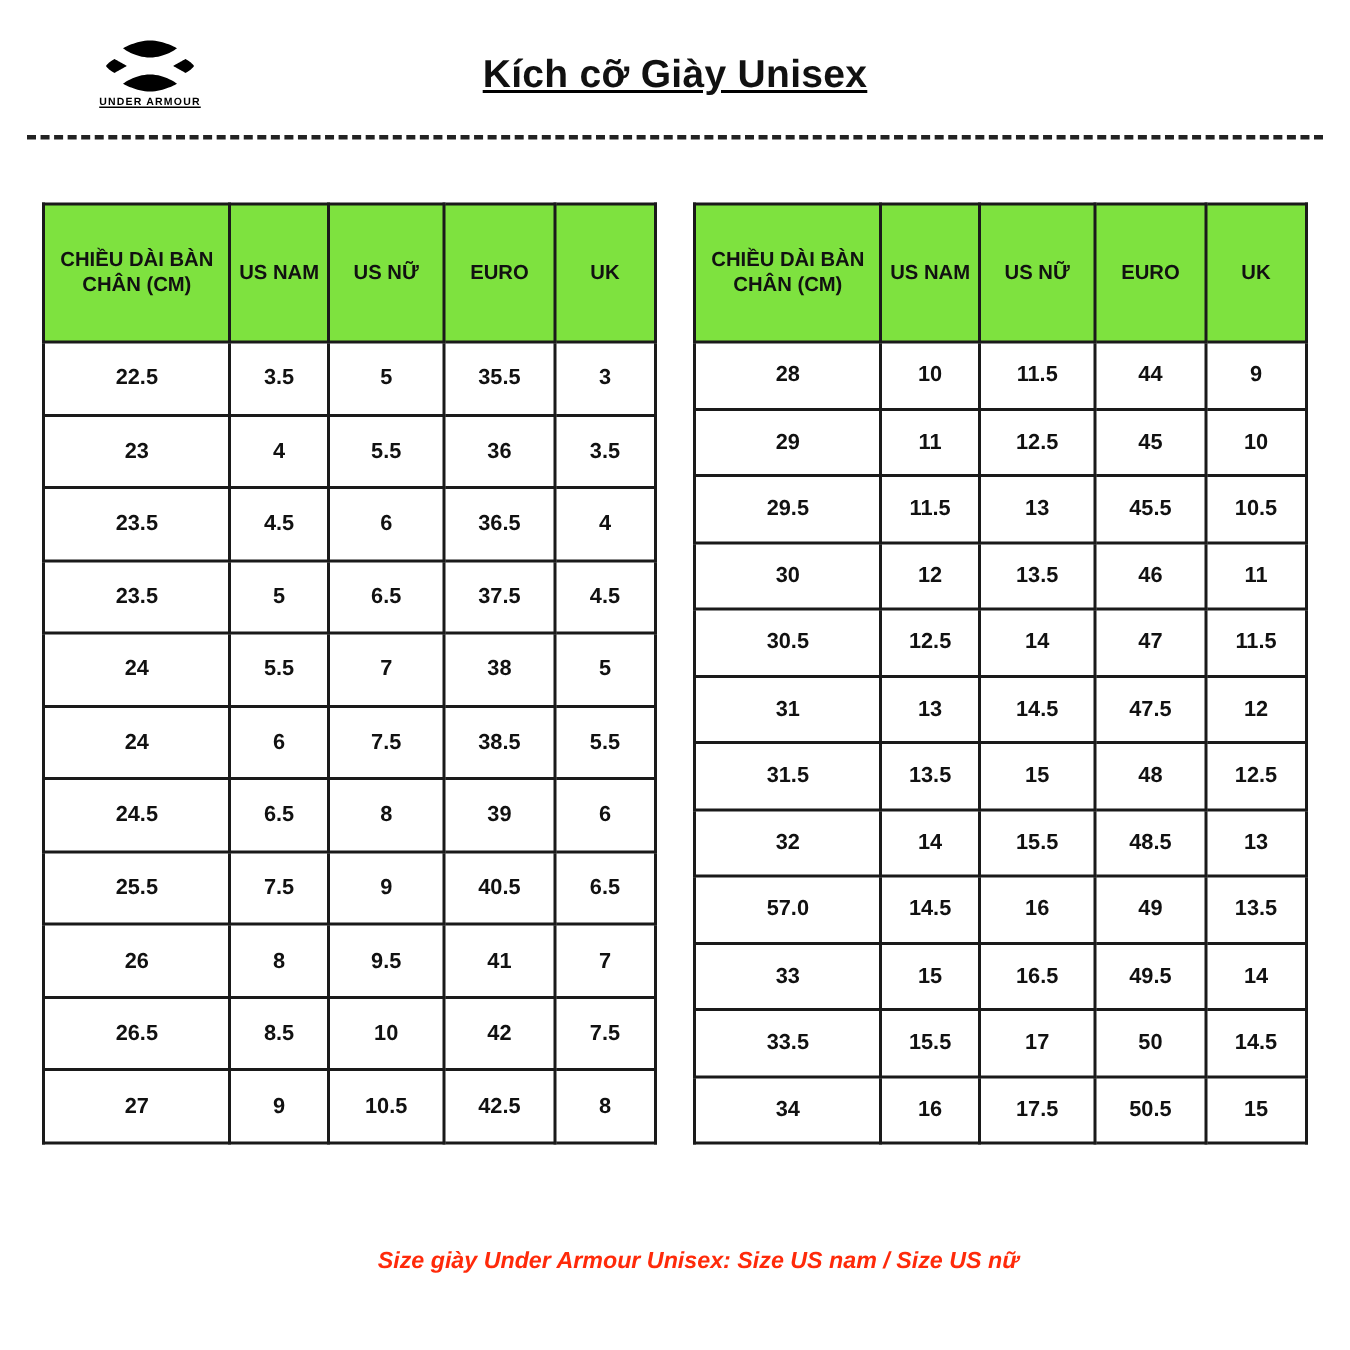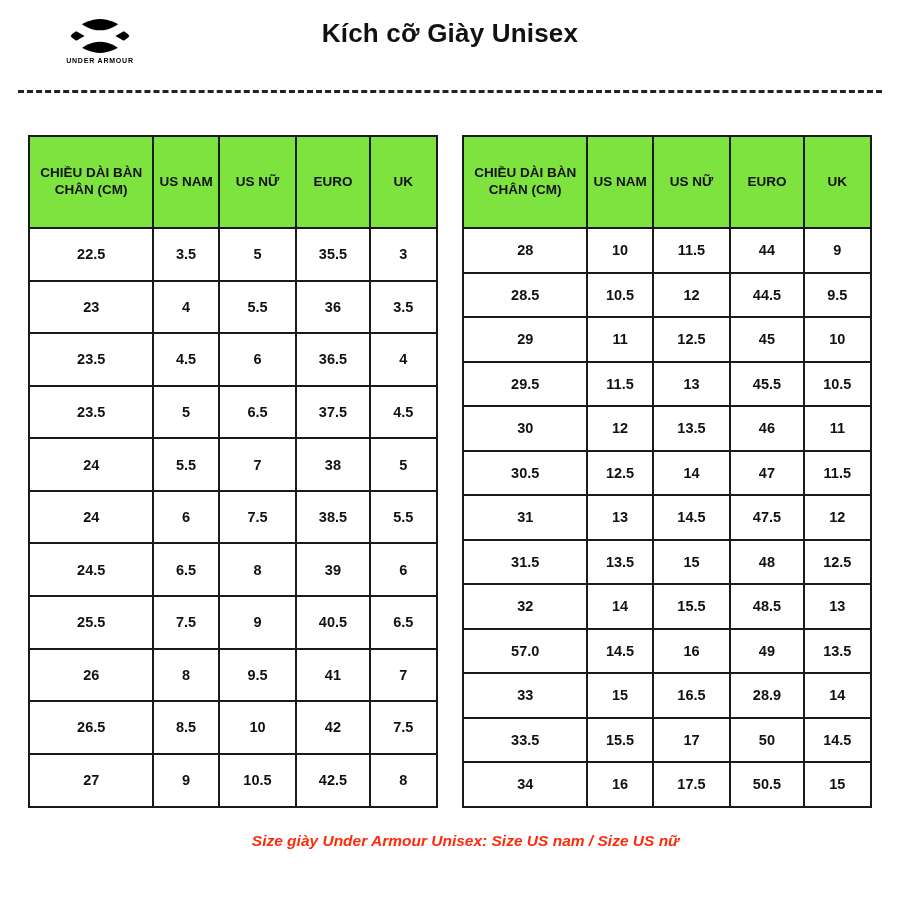--- a/index.html
+++ b/index.html
@@ -17,23 +17,24 @@
   }
   .page {
     width: 900px;
     height: 900px;
     position: relative;
     padding: 0;
   }
   
   .header {
     display: flex;
-    align-items: flex-start;
+    align-items: center;
     padding: 18px 40px 0 40px;
     height: 80px;
+    text-decoration: underline;
   }
   .logo-wrap {
     width: 120px;
     display: flex;
     flex-direction: column;
     align-items: center;
     justify-content: center;
   }
   .logo-mark {
     width: 62px;
@@ -250,27 +251,20 @@
       </thead>
       <tbody>
         <tr>
             <td>28</td>
             <td>10</td>
             <td>11.5</td>
             <td>44</td>
             <td>9</td>
           </tr>
         <tr>
-            <td>28.5</td>
-            <td>10.5</td>
-            <td>12</td>
-            <td>44.5</td>
-            <td>9.5</td>
-          </tr>
-        <tr>
             <td>29</td>
             <td>11</td>
             <td>12.5</td>
             <td>45</td>
             <td>10</td>
           </tr>
         <tr>
             <td>29.5</td>
             <td>11.5</td>
             <td>13</td>
@@ -316,21 +310,21 @@
             <td>57.0</td>
             <td>14.5</td>
             <td>16</td>
             <td>49</td>
             <td>13.5</td>
           </tr>
         <tr>
             <td>33</td>
             <td>15</td>
             <td>16.5</td>
-            <td>28.9</td>
+            <td>49.5</td>
             <td>14</td>
           </tr>
         <tr>
             <td>33.5</td>
             <td>15.5</td>
             <td>17</td>
             <td>50</td>
             <td>14.5</td>
           </tr>
         <tr>

